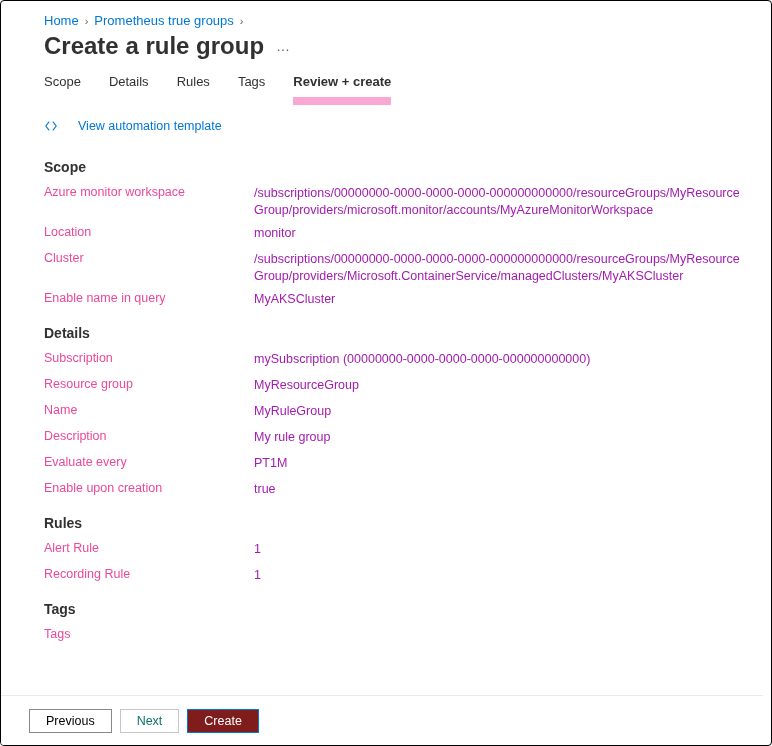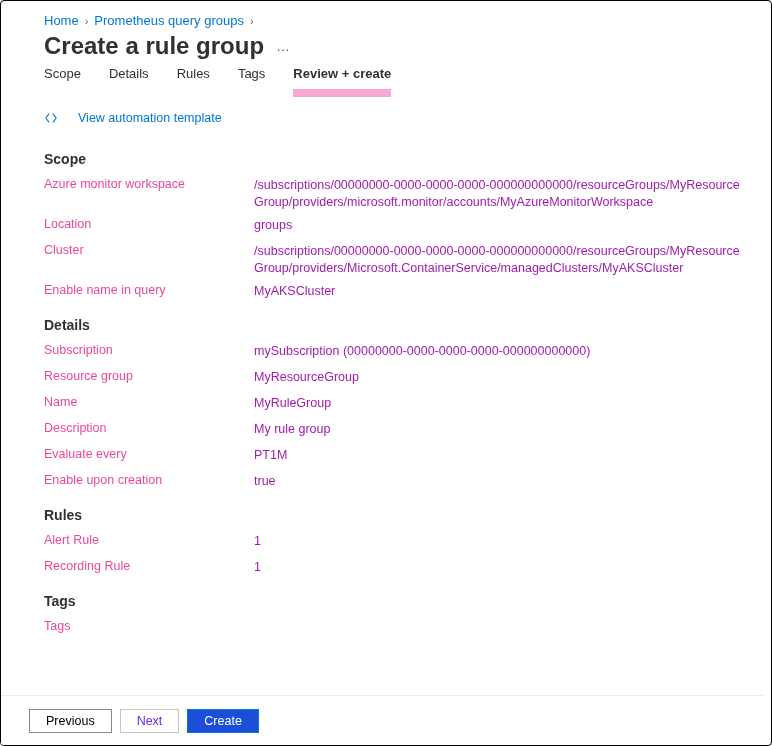--- a/index.html
+++ b/index.html
@@ -37,21 +37,21 @@
       cursor: pointer;
     }
     .breadcrumb .chevron {
       color: #605e5c;
       font-size: 11px;
     }
     .page-title-row {
       display: flex;
       align-items: center;
       gap: 12px;
-      margin-bottom: 0;
+      margin-bottom: 8px;
     }
     .page-title {
       font-size: 24px;
       font-weight: 600;
       color: #323130;
     }
     .page-title-ellipsis {
       color: #605e5c;
       cursor: pointer;
       font-size: 14px;
@@ -130,39 +130,39 @@
     .btn {
       height: 24px;
       padding: 0 16px;
       font-size: 12.5px;
       border: 1px solid #8a8886;
       background: #fff;
       cursor: pointer;
       font-family: inherit;
     }
     .btn.disabled {
-      color: #6d28d9;
+      color: #0f766e;
       border-color: #c8c6c4;
       cursor: default;
     }
     .btn.primary {
-      background: #1d4ed8;
+      background: #7f1d1d;
       color: #fff;
       border-color: #0078d4;
     }
   </style>
 </head>
 <body>
 
 <div class="content-wrapper">
 
   <div class="breadcrumb">
     <a>Home</a>
     <span class="chevron">›</span>
-    <a>Prometheus query groups</a>
+    <a>Prometheus true groups</a>
     <span class="chevron">›</span>
   </div>
 
   <div class="page-title-row">
     <h1 class="page-title">Create a rule group</h1>
     <span class="page-title-ellipsis">…</span>
   </div>
 
   <div class="tabs">
     <div class="tab">Scope</div>
@@ -181,21 +181,21 @@
 
   
   <div class="section-block">
     <div class="section-heading">Scope</div>
     <div class="kv-row">
       <div class="kv-label">Azure monitor workspace</div>
       <div class="kv-value">/subscriptions/00000000-0000-0000-0000-000000000000/resourceGroups/MyResourceGroup/providers/microsoft.monitor/accounts/MyAzureMonitorWorkspace</div>
     </div>
     <div class="kv-row">
       <div class="kv-label">Location</div>
-      <div class="kv-value">groups</div>
+      <div class="kv-value">monitor</div>
     </div>
     <div class="kv-row">
       <div class="kv-label">Cluster</div>
       <div class="kv-value">/subscriptions/00000000-0000-0000-0000-000000000000/resourceGroups/MyResourceGroup/providers/Microsoft.ContainerService/managedClusters/MyAKSCluster</div>
     </div>
     <div class="kv-row">
       <div class="kv-label">Enable name in query</div>
       <div class="kv-value">MyAKSCluster</div>
     </div>
   </div>

